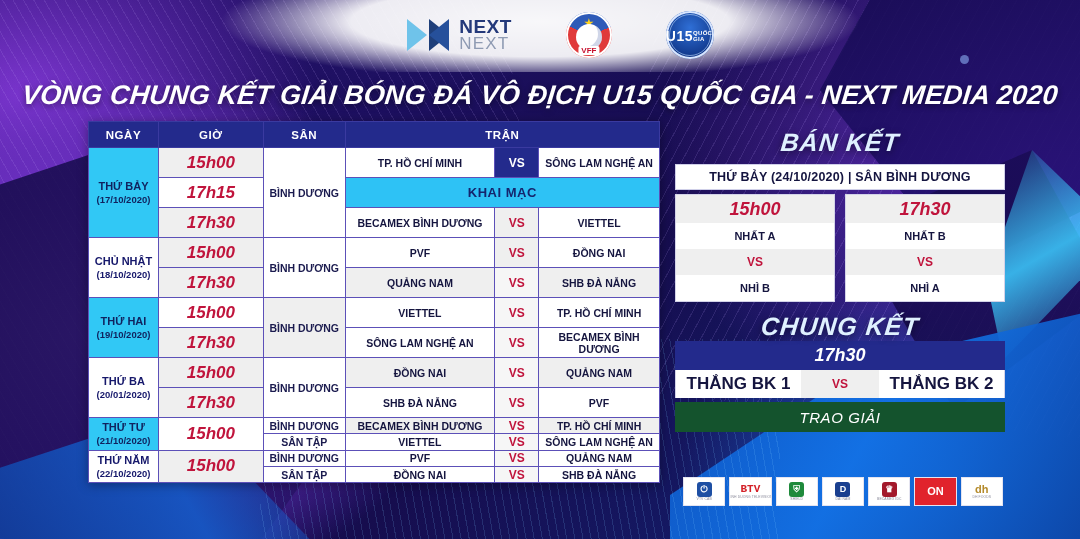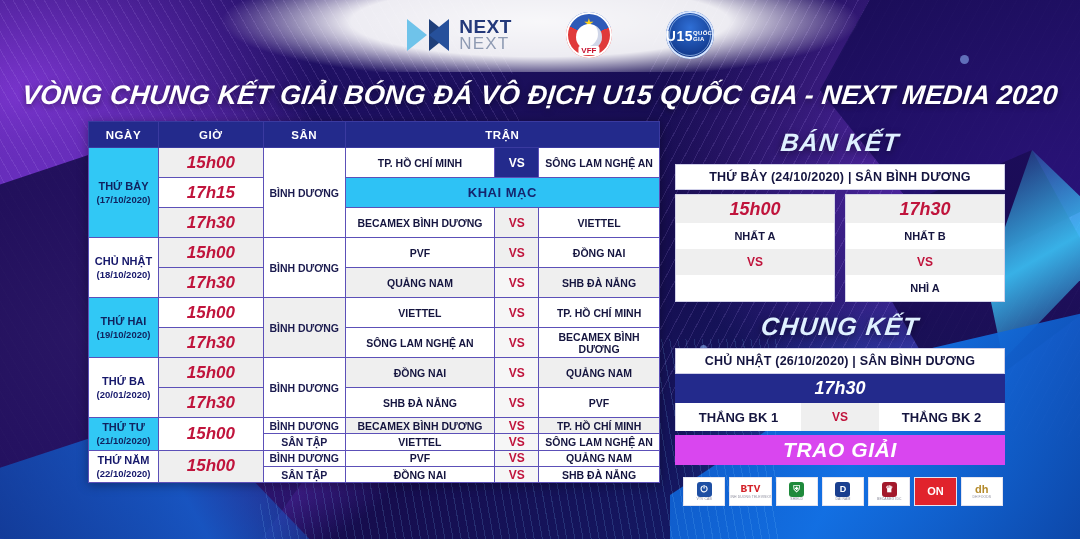--- a/index.html
+++ b/index.html
@@ -197,26 +197,26 @@
   .sf-vs {
     background:#efefef; color:#c0143c; font-size:12px; font-weight:800;
     height:26px; display:flex; align-items:center; justify-content:center;
   }
 
   .f-time {
     background:#232a8c; color:#ffffff; font-size:18px; font-weight:700; font-style:italic;
     height:29px; display:flex; align-items:center; justify-content:center;
   }
   .f-match { display:flex; height:28px; border-left:1px solid #d3d3e8; border-right:1px solid #d3d3e8;}
-  .f-team { flex:1; background:#ffffff; color:#15153f; font-size:13px; font-weight:700;
+  .f-team { flex:1; background:#ffffff; color:#15153f; font-size:17px; font-weight:700;
     display:flex; align-items:center; justify-content:center; }
   .f-vs { width:78px; background:#efefef; color:#c0143c; font-size:12px; font-weight:800;
     display:flex; align-items:center; justify-content:center; }
   .f-award {
-    background:#d946ef; color:#ffffff; font-size:21px; font-weight:700; letter-spacing:.6px;
+    background:#14532d; color:#ffffff; font-size:15px; font-weight:400; letter-spacing:.6px;
     height:30px; display:flex; align-items:center; justify-content:center; margin-top:4px;
     font-style:italic;
   }
 
   
   .sponsors {
     position:absolute; left:683px; top:477px; width:320px; height:29px;
     display:flex; gap:4px; z-index:6;
   }
   .sp {
@@ -415,33 +415,33 @@
   </table>
 
   <div class="panel" style="top:128px;">
     <div class="panel-title">BÁN KẾT</div>
     <div class="panel-head" style="margin-top:7px;">THỨ BẢY (24/10/2020) | SÂN BÌNH DƯƠNG</div>
     <div class="sf-body">
       <div class="sf-col">
         <div class="sf-time">15h00</div>
         <div class="sf-team">NHẤT A</div>
         <div class="sf-vs">VS</div>
+        <div class="sf-team">NHÌ B</div>
       </div>
       <div class="sf-col">
         <div class="sf-time">17h30</div>
         <div class="sf-team">NHẤT B</div>
         <div class="sf-vs">VS</div>
         <div class="sf-team">NHÌ A</div>
       </div>
     </div>
   </div>
 
   <div class="panel" style="top:312px;">
     <div class="panel-title">CHUNG KẾT</div>
-    <div class="panel-head" style="margin-top:7px;">CHỦ NHẬT (26/10/2020) | SÂN BÌNH DƯƠNG</div>
     <div class="f-time">17h30</div>
     <div class="f-match">
       <div class="f-team">THẮNG BK 1</div>
       <div class="f-vs">VS</div>
       <div class="f-team">THẮNG BK 2</div>
     </div>
     <div class="f-award">TRAO GIẢI</div>
   </div>
 
   <div class="sponsors">

